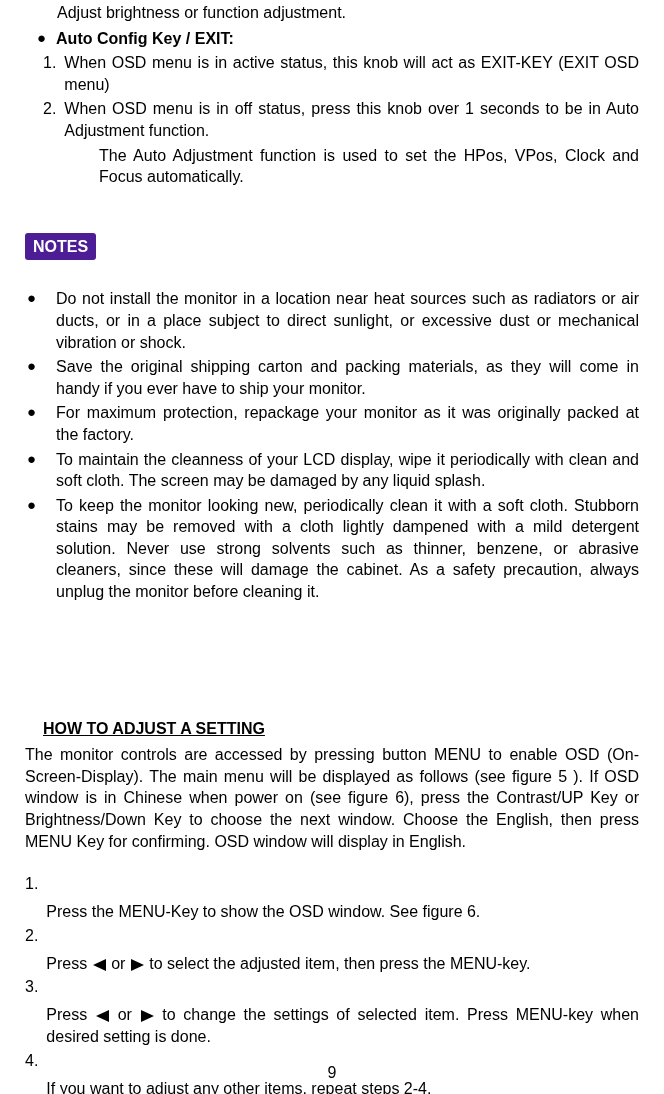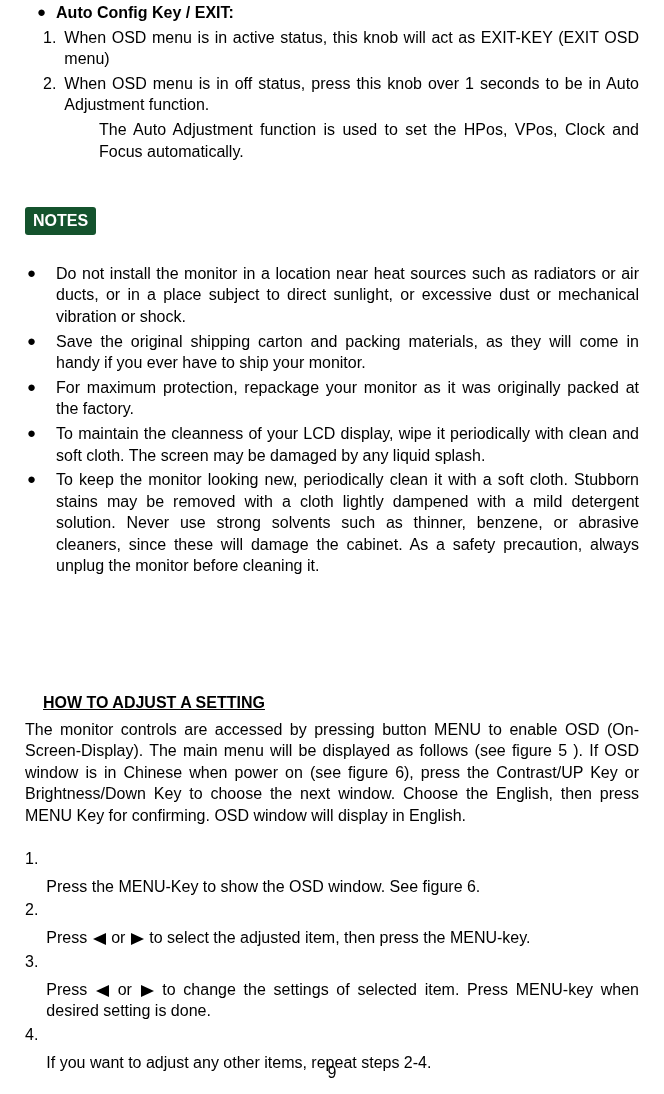--- a/index.html
+++ b/index.html
@@ -57,21 +57,21 @@
       flex: 1;
       text-align: justify;
     }
     .indent-after {
       margin-left: 56px;
       text-align: justify;
       margin-bottom: 3px;
     }
     .notes-label {
       display: inline-block;
-      background: #14532d;
+      background: #4c1d95;
       color: #fff;
       font-weight: bold;
       padding: 3px 8px;
       border-radius: 3px;
       margin-top: 42px;
       margin-bottom: 28px;
     }
     .notes-list {
       margin-left: 0;
     }
@@ -139,20 +139,21 @@
       bottom: 10px;
       left: 0;
       right: 0;
       text-align: center;
     }
   </style>
 </head>
 <body>
 
 <div class="content">
+  <div class="first-line">Adjust brightness or function adjustment.</div>
 
   <div class="bullet-row">
     <span class="bul">●</span>
     <span class="txt heading-bold">Auto Config Key / EXIT:</span>
   </div>
 
   <div class="num-list">
     <div class="num-item">
       <span class="num">1.</span>
       <span class="ntxt">When OSD menu is in active status, this knob will act as EXIT-KEY (EXIT OSD menu)</span>

